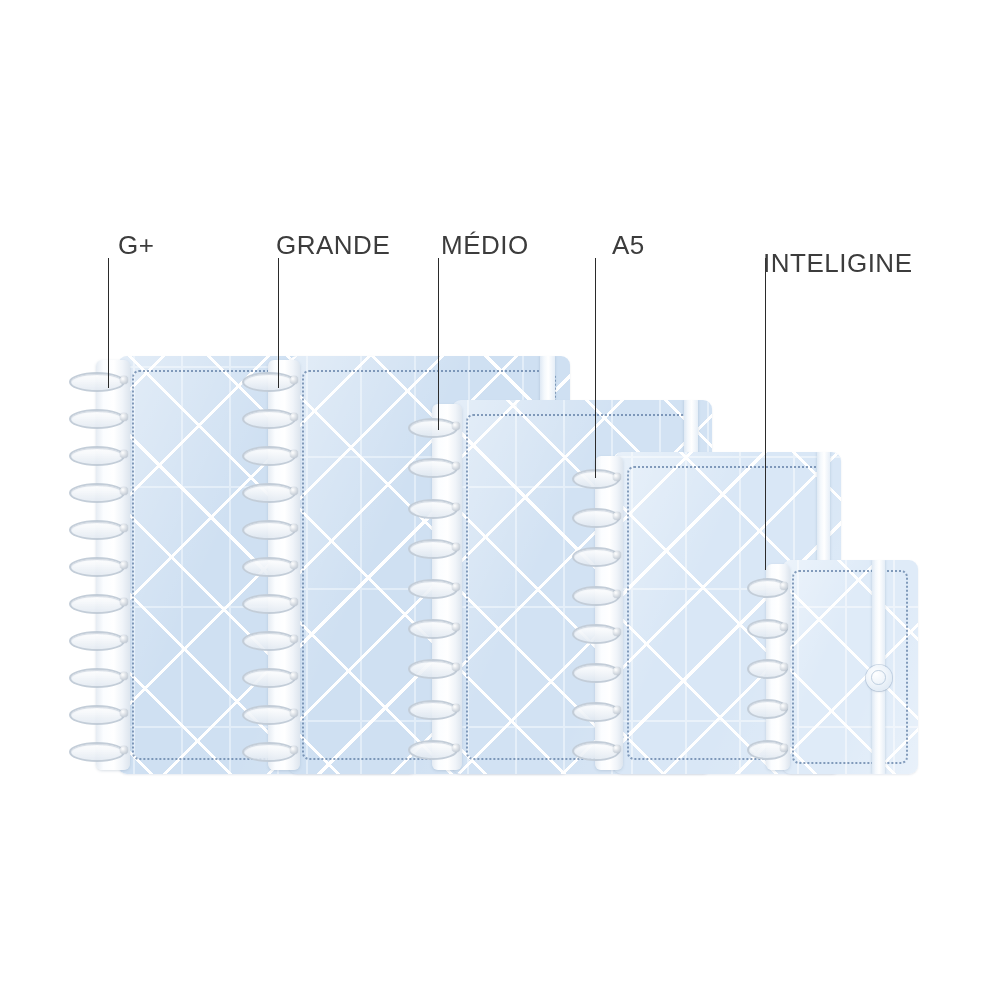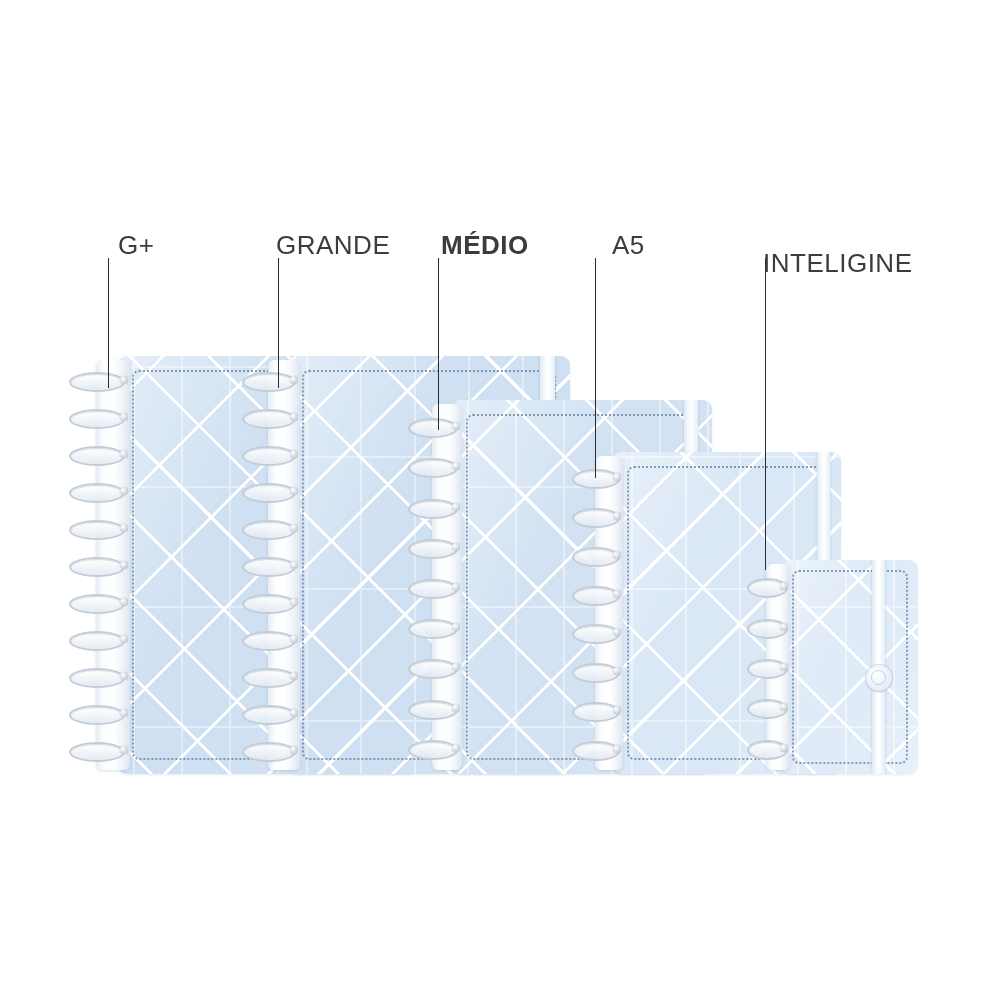--- a/index.html
+++ b/index.html
@@ -262,20 +262,20 @@
         <div class="ringcap" style="width: 8px; height: 8px; left: -2px; top: 143.4px; z-index: 5;"></div>
         <div class="ring" style="width: 37.2px; height: 16px; left: -35.344px; top: 179.8px; z-index: 4;"></div>
         <div class="ringcap" style="width: 8px; height: 8px; left: -2px; top: 183.8px; z-index: 5;"></div>
       </div>
     </div>
   <div id="labels">
       <div class="label" style="left: 118px; top: 232px; z-index: 100;">G+</div>
       <div class="leader" style="left: 108px; top: 258px; height: 130px; z-index: 99; background: rgb(43, 43, 43);"></div>
       <div class="label" style="left: 276px; top: 232px; z-index: 100;">GRANDE</div>
       <div class="leader" style="left: 278px; top: 258px; height: 130px; z-index: 99; background: rgb(43, 43, 43);"></div>
-      <div class="label" style="left: 441px; top: 232px; z-index: 100; font-weight: bold;">MÉDIO</div>
+      <div class="label" style="left: 441px; top: 232px; z-index: 100;">MÉDIO</div>
       <div class="leader" style="left: 438px; top: 258px; height: 172px; z-index: 99; background: rgb(43, 43, 43);"></div>
       <div class="label" style="left: 612px; top: 232px; z-index: 100;">A5</div>
       <div class="leader" style="left: 595px; top: 258px; height: 220px; z-index: 99; background: rgb(43, 43, 43);"></div>
       <div class="label" style="left: 763px; top: 250px; z-index: 100;">INTELIGINE</div>
       <div class="leader" style="left: 765px; top: 258px; height: 312px; z-index: 99; background: rgb(43, 43, 43);"></div>
     </div>
 </div>
 
 </body></html>

